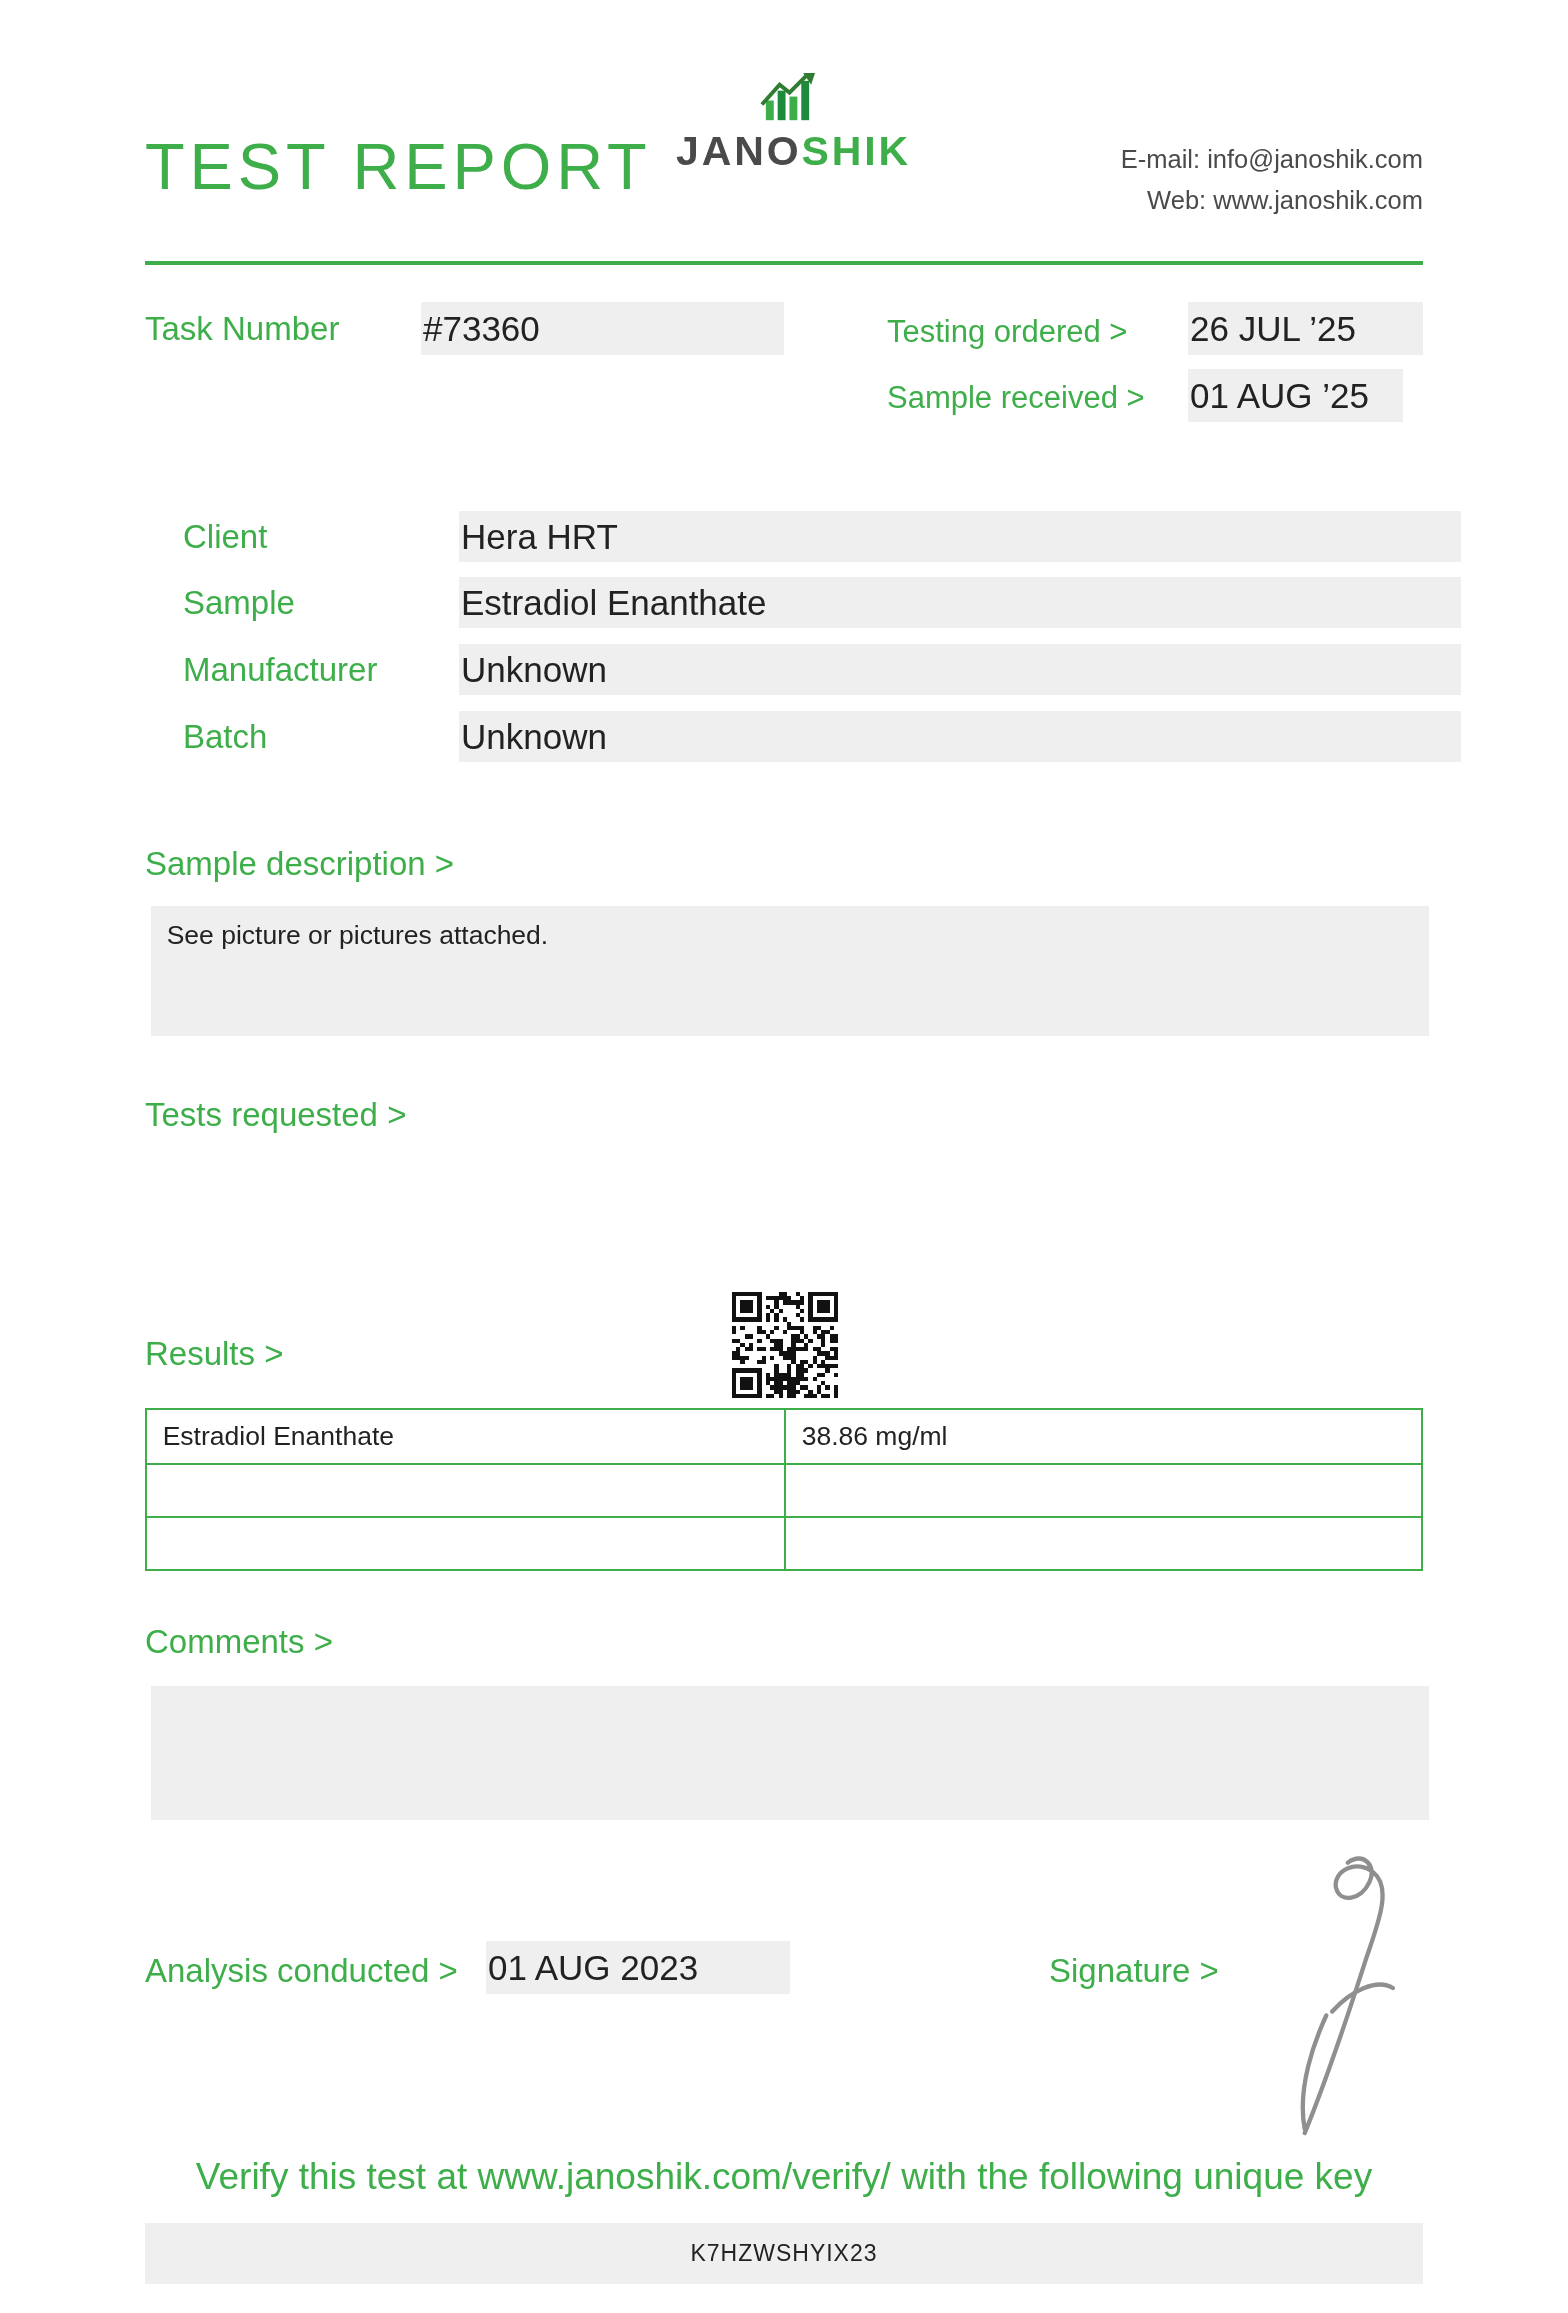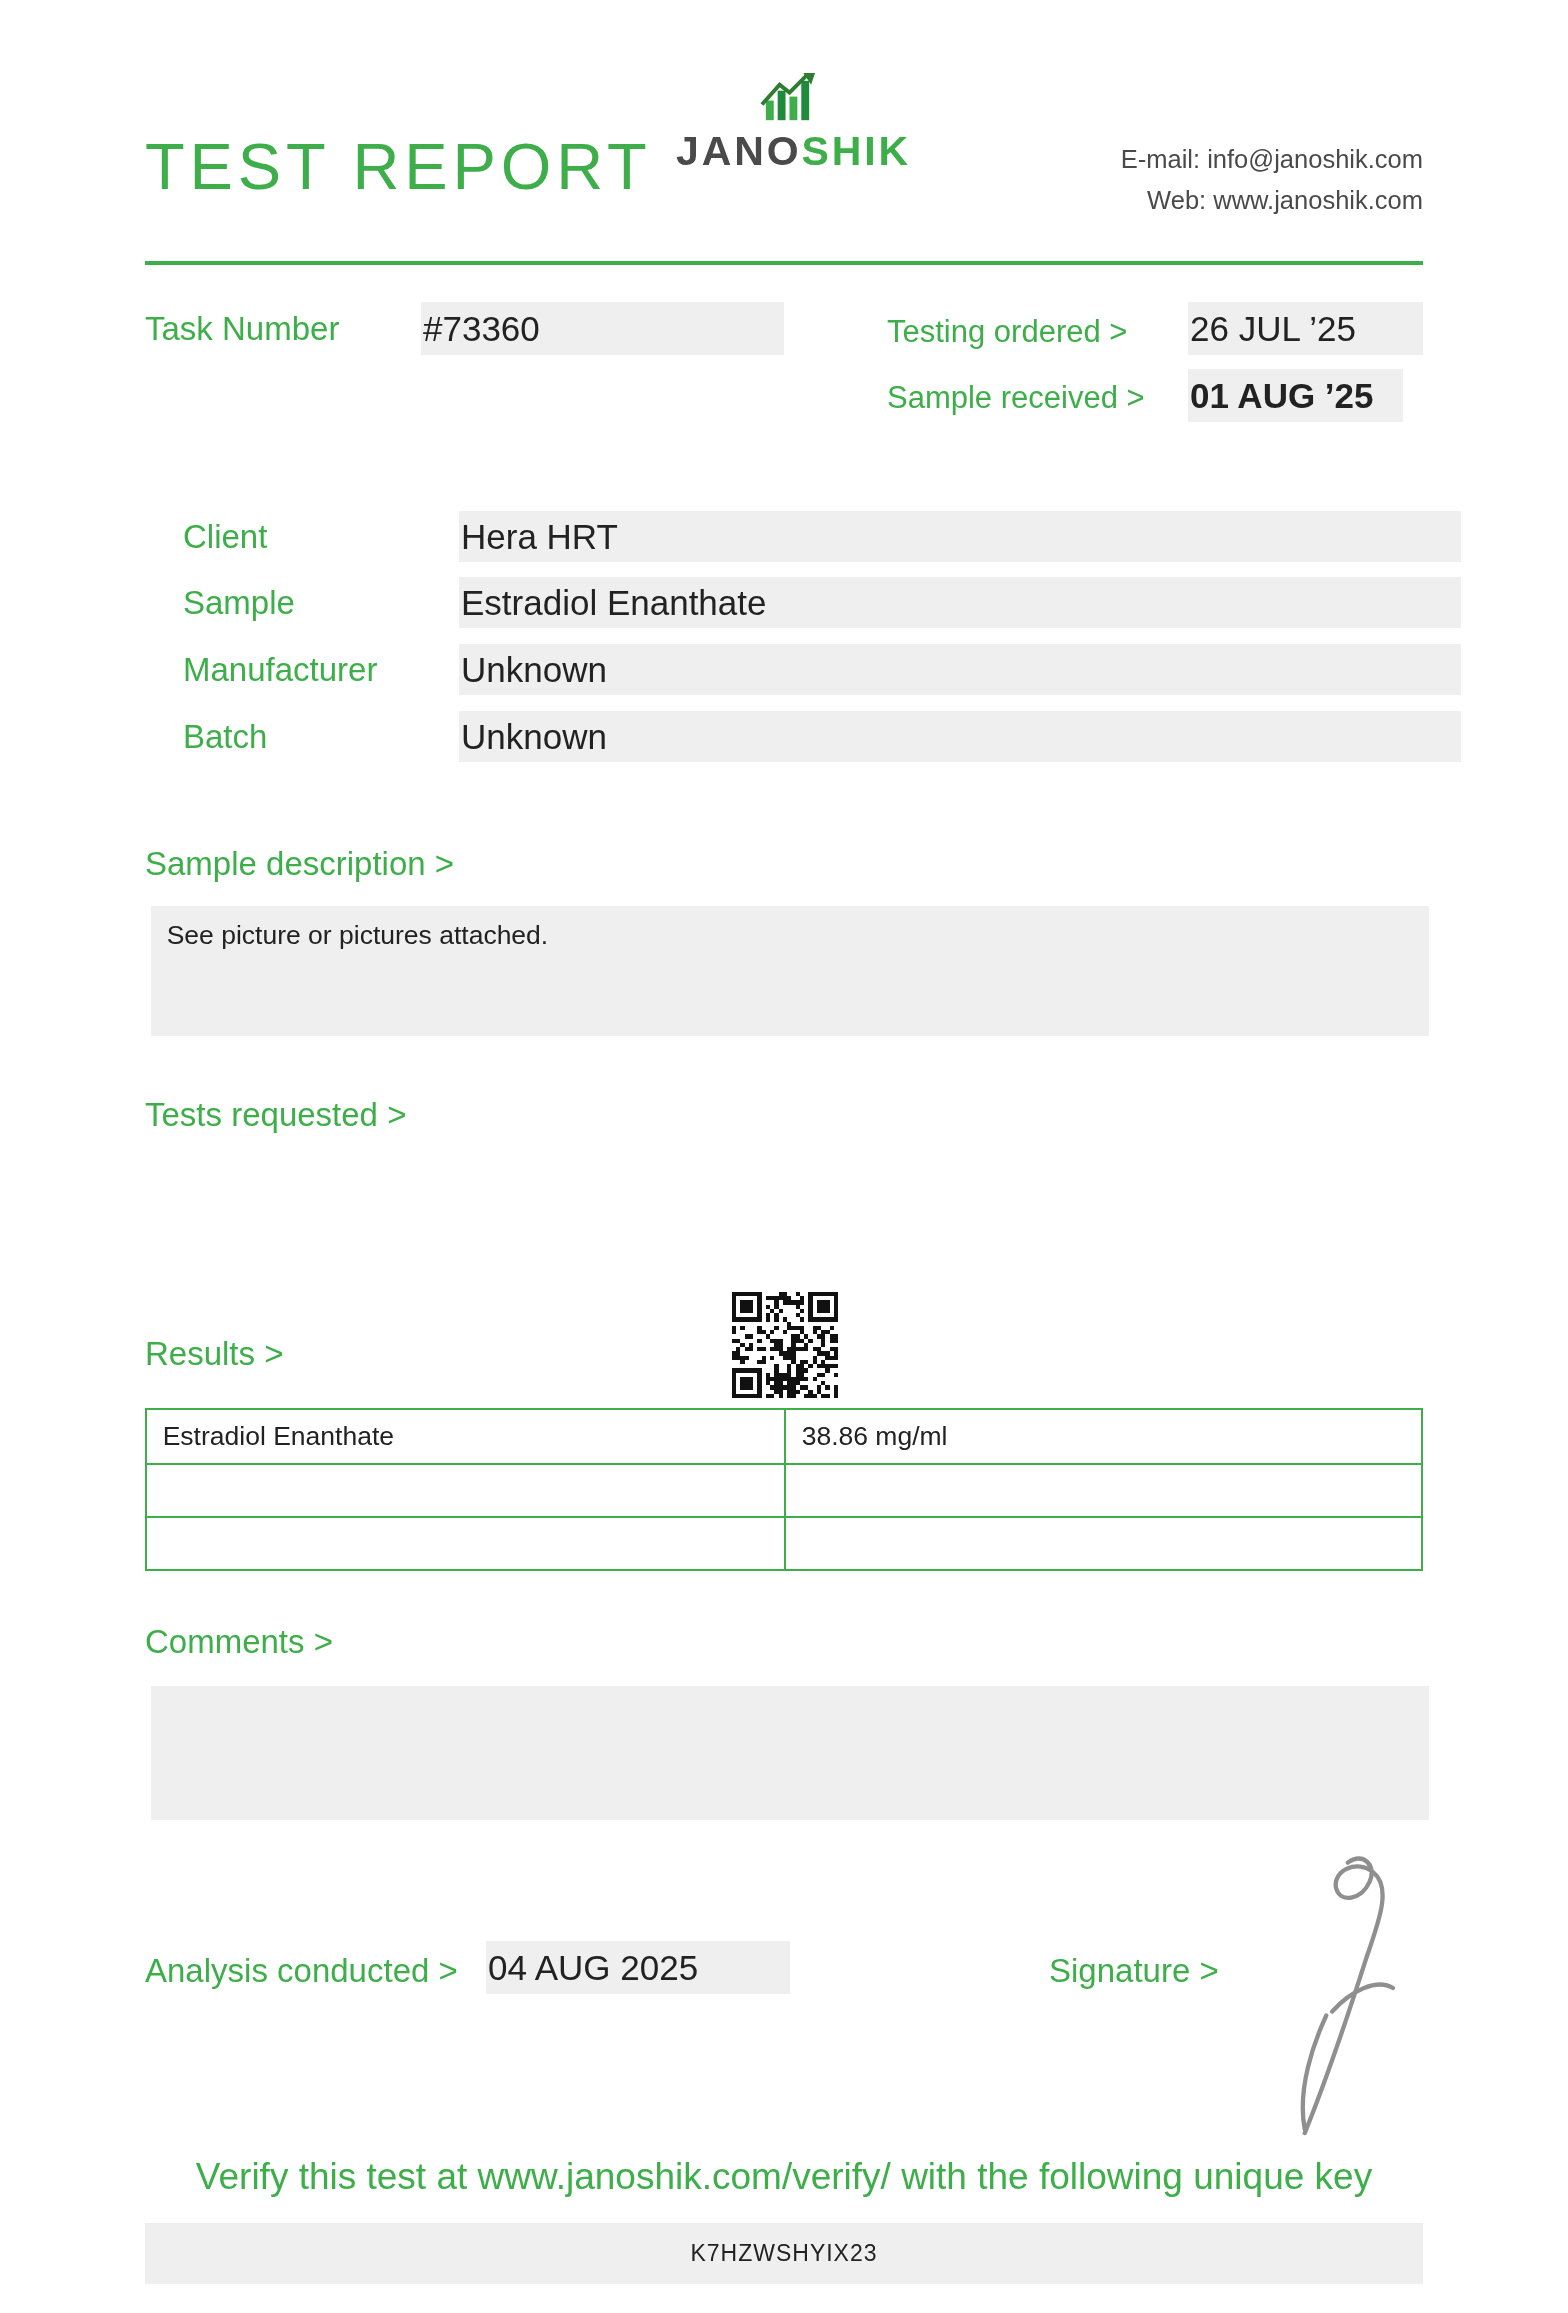--- a/index.html
+++ b/index.html
@@ -43,21 +43,21 @@
   .value-box{
     background:var(--box);color:var(--dark);
     font-size:35px;display:flex;align-items:center;
     padding-left:2px;
   }
   .task-label{position:absolute;left:145px;top:303px;line-height:51px;}
   .task-value{position:absolute;left:421px;top:302px;width:363px;height:53px;}
   .ordered-label{position:absolute;left:887px;top:306px;line-height:51px;font-size:31px;}
   .ordered-value{position:absolute;left:1188px;top:302px;width:235px;height:53px;}
   .received-label{position:absolute;left:887px;top:372px;line-height:51px;font-size:31px;}
-  .received-value{position:absolute;left:1188px;top:369px;width:215px;height:53px;font-weight:bold;}
+  .received-value{position:absolute;left:1188px;top:369px;width:215px;height:53px;}
   
   .detail-row{position:absolute;left:145px;width:1278px;height:51px;margin-left:38px;}
   .detail-row .label{position:absolute;left:0;top:0;line-height:51px;}
   .detail-row .value-box{position:absolute;left:276px;top:0;width:1002px;height:51px;}
   
   .section-label{position:absolute;left:145px;font-size:33px;color:var(--green);}
   .section-box{
     position:absolute;left:151px;width:1278px;background:var(--box);
     font-size:26.5px;color:var(--dark);padding:13.7px 15.7px;
   }
@@ -470,21 +470,21 @@
       <div class="cell result"></div>
     </div>
   </div>
 
   <div class="section-label" style="top:1623px">Comments &gt;</div>
   <div class="section-box" style="top:1686px;height:134px">
     <span></span>
   </div>
 
   <div class="label analysis-label">Analysis conducted &gt;</div>
-  <div class="value-box analysis-value">04 AUG 2025</div>
+  <div class="value-box analysis-value">01 AUG 2023</div>
 
   <div class="label signature-label">Signature &gt;</div>
   <div class="signature">
     <svg viewBox="0 0 80 150">
       <path d="M44 10 c8 -6 15 2 11 10 c-4 9 -15 11 -17 3 c-2 -9 11 -15 19 -8 c10 8 2 27 -4 45 c-8 25 -18 56 -31 88"></path>
       <path d="M36 86 c10 -11 23 -17 31 -12"></path>
       <path d="M22 146 c-4 -21 5 -45 11 -58"></path>
     </svg>
   </div>
 

